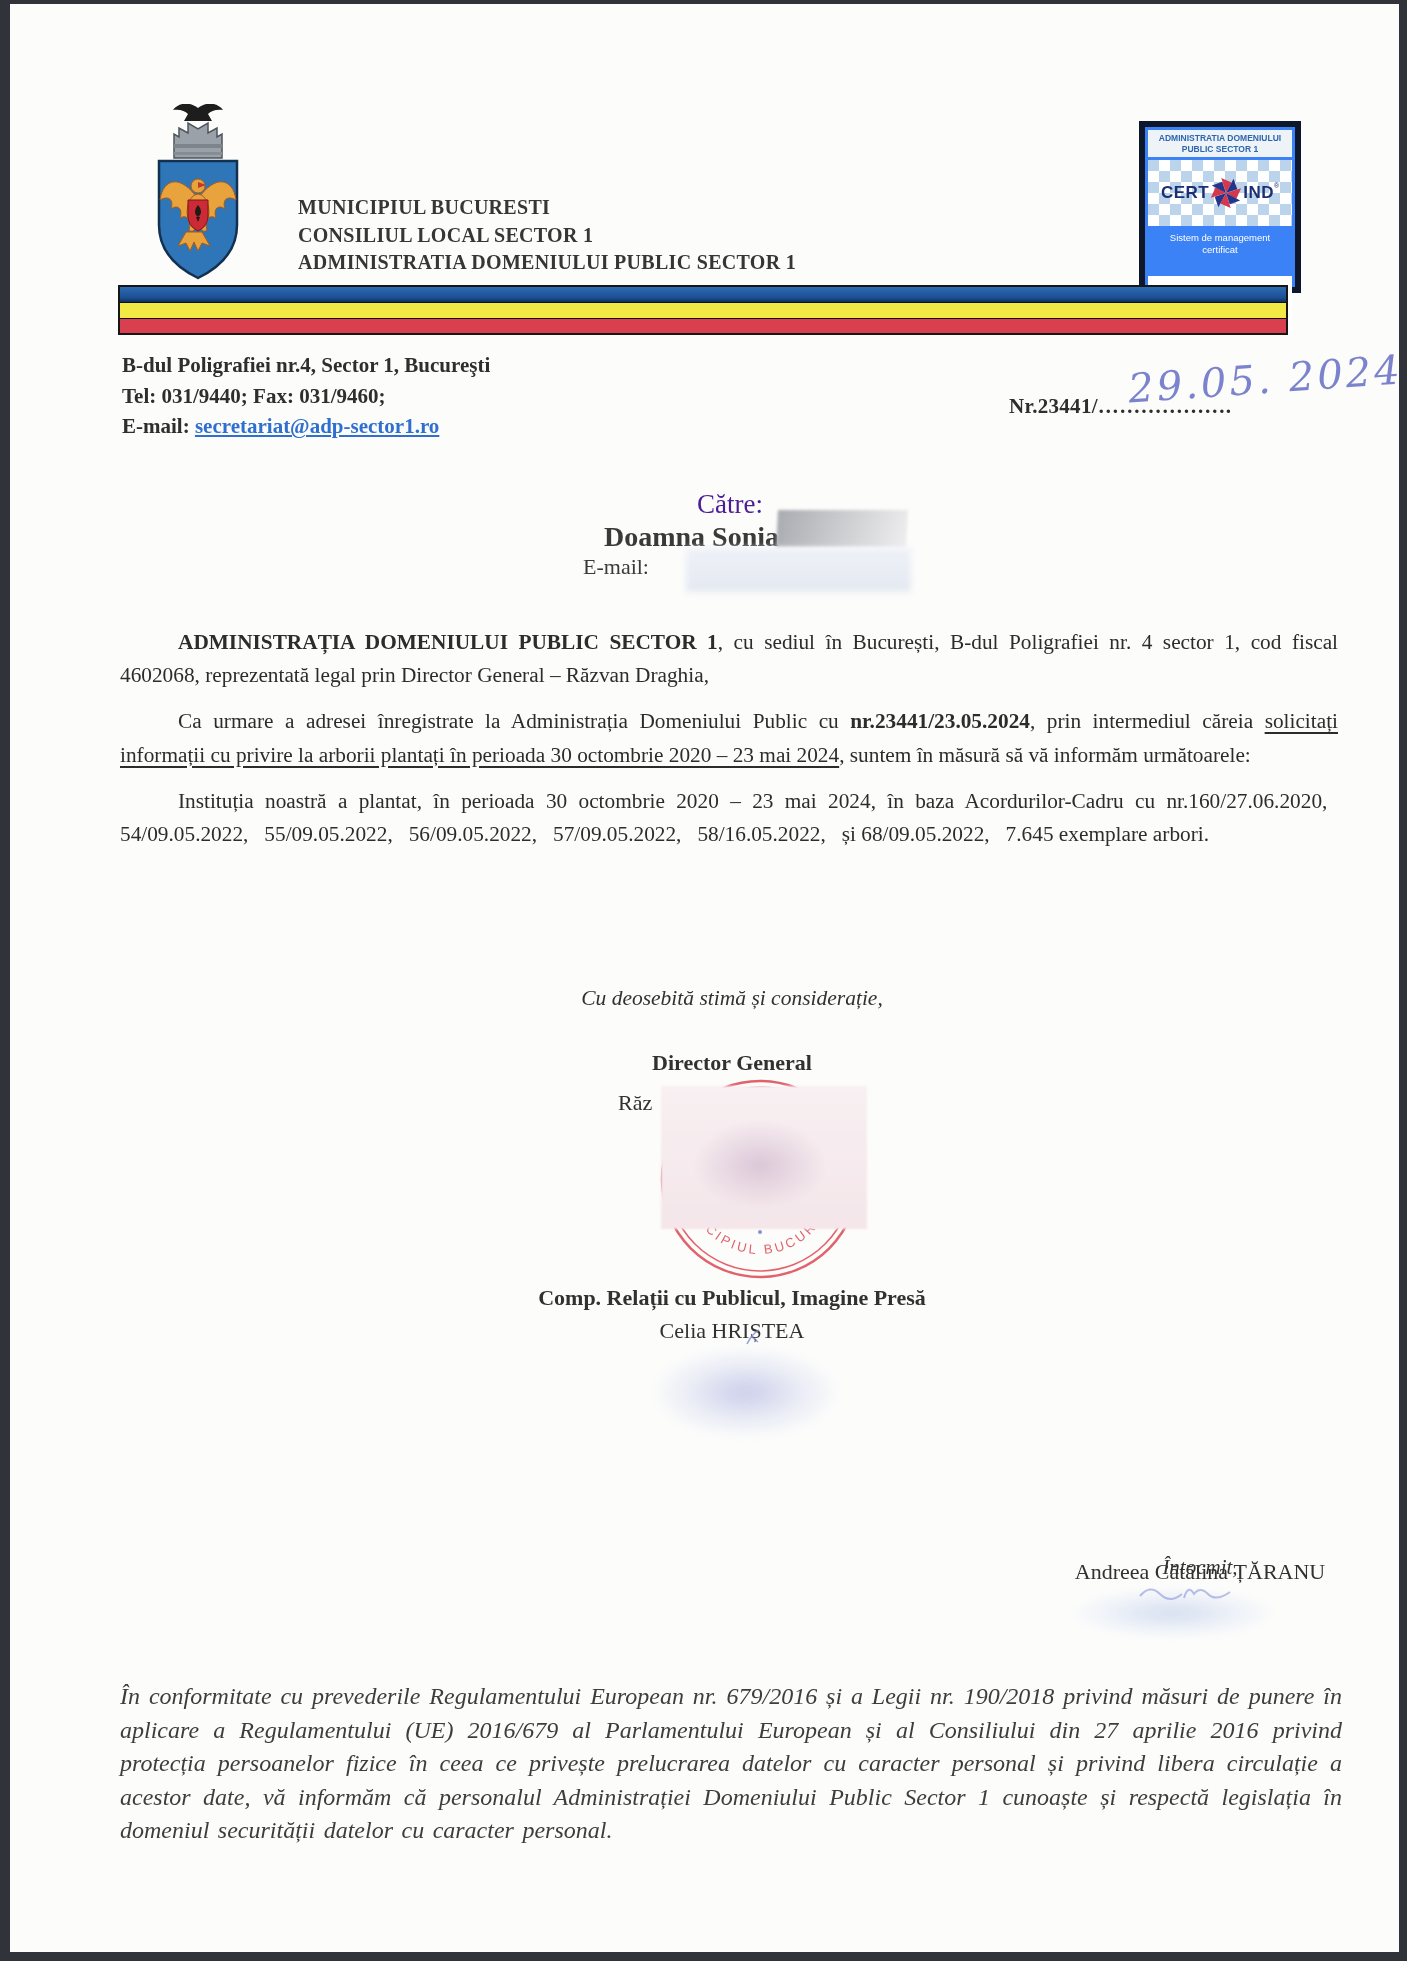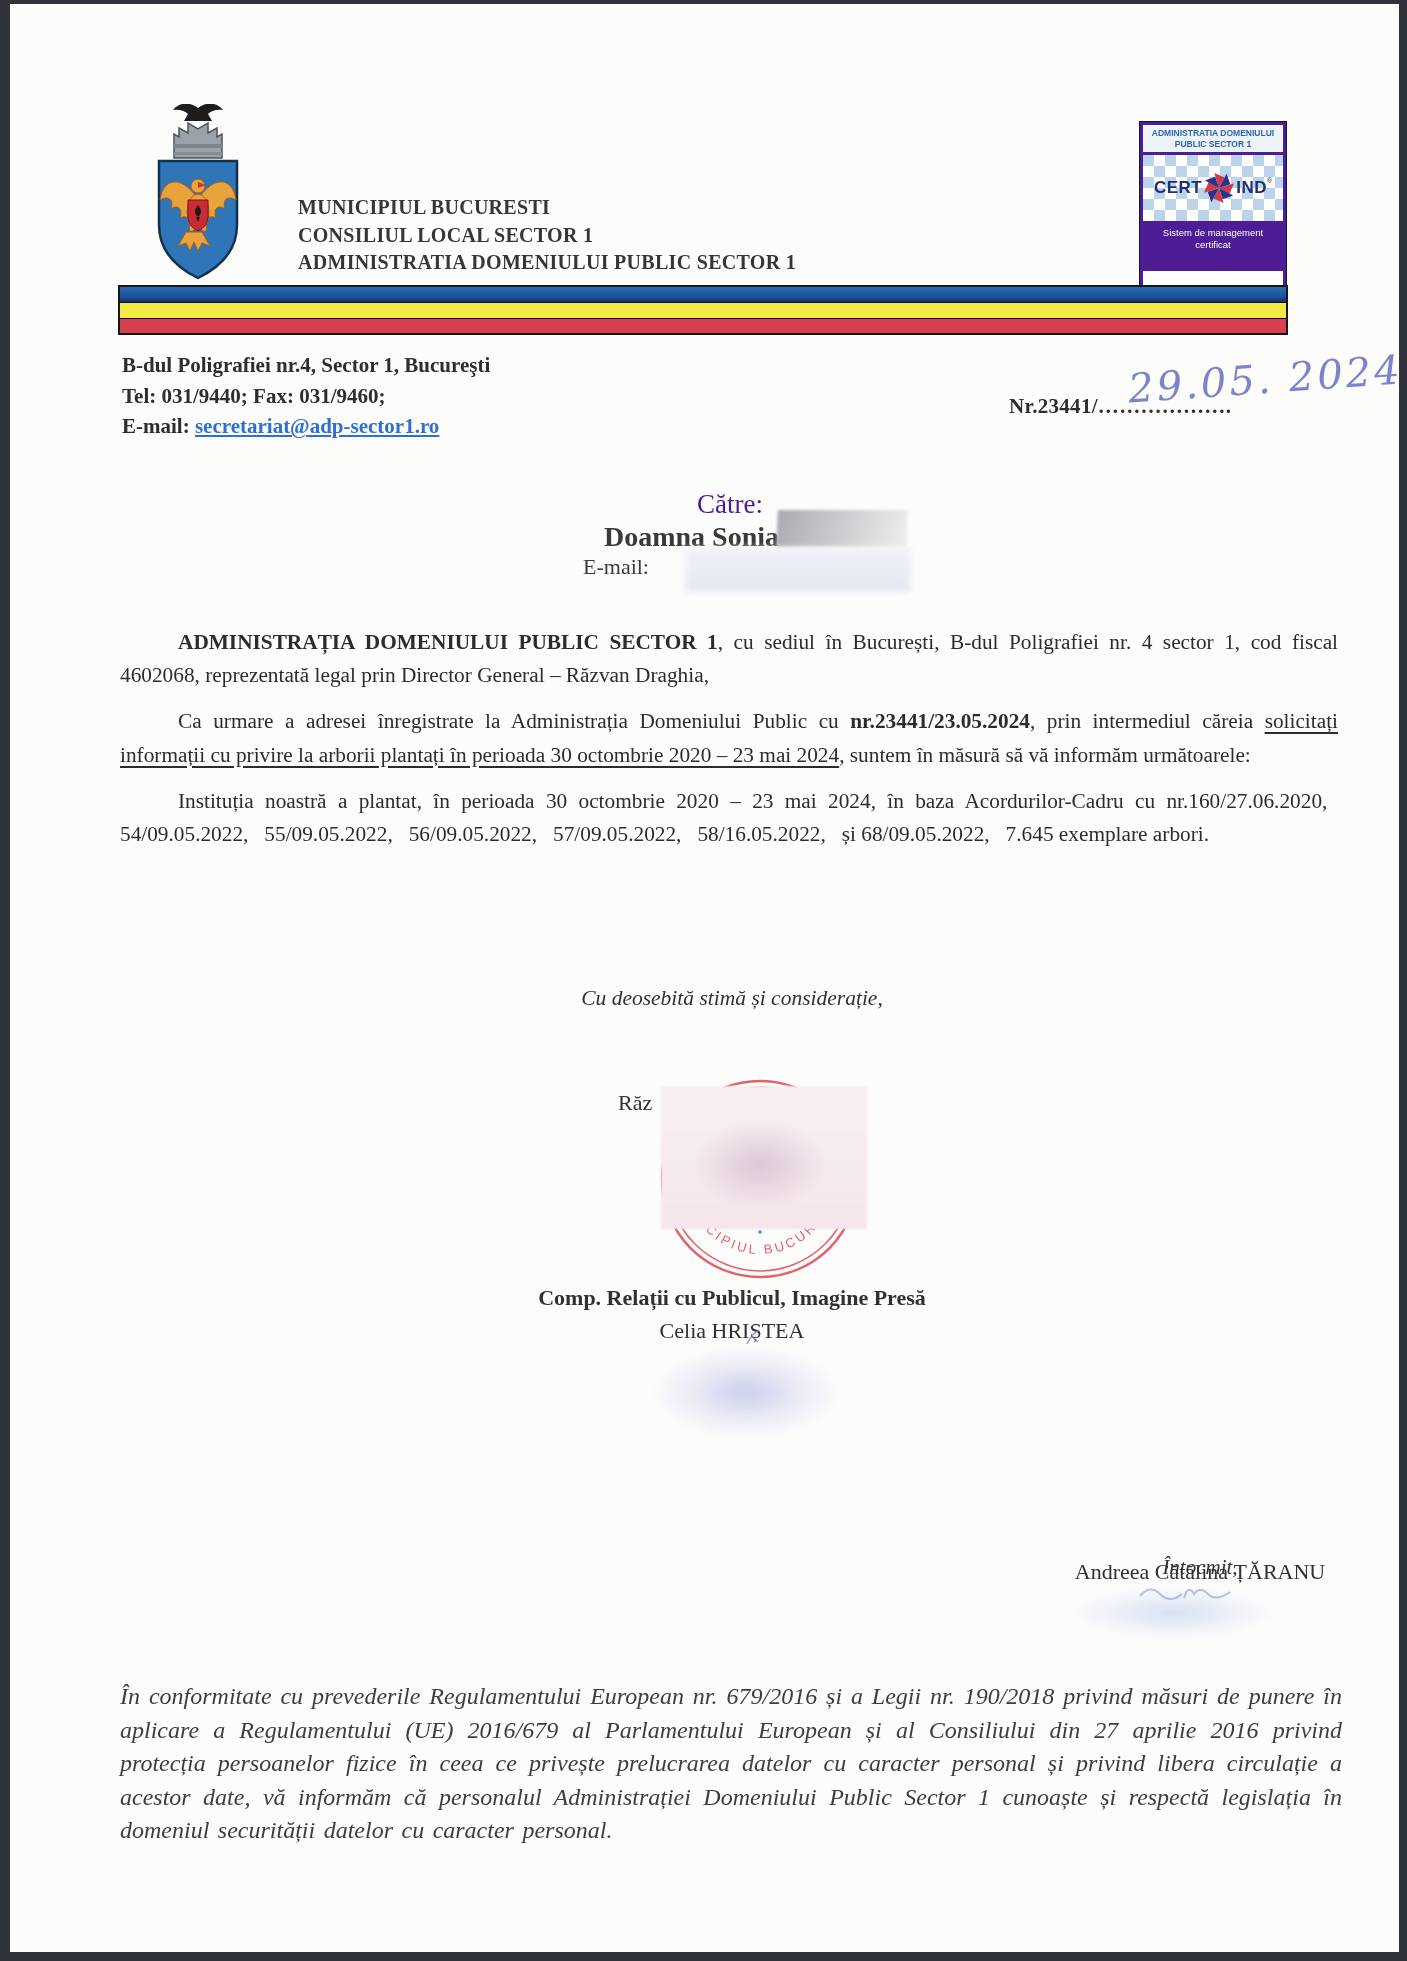--- a/index.html
+++ b/index.html
@@ -6,22 +6,22 @@
   .scan{position:relative;width:1407px;height:1961px;background:#30343a;overflow:hidden;
         font-family:"Liberation Serif","DejaVu Serif",serif;}
   .page{position:absolute;left:10px;top:4px;width:1389px;height:1948px;background:#fcfcfb;}
 
   
   .arms{position:absolute;left:133px;top:100px;}
   .org-block{position:absolute;left:288px;top:190px;font-weight:bold;font-size:20px;
              line-height:27.5px;color:#363636;letter-spacing:.3px;}
 
   
-  .badge{position:absolute;left:1129px;top:117px;width:148px;height:172px;background:#4c1d95;
-         border:1px solid #0f172a;box-sizing:border-box;font-family:"Liberation Sans","DejaVu Sans",sans-serif;}
+  .badge{position:absolute;left:1129px;top:117px;width:162px;height:172px;background:#3b82f6;
+         border:6px solid #0f172a;box-sizing:border-box;font-family:"Liberation Sans","DejaVu Sans",sans-serif;}
   .badge-top{margin:3px;background:#eef3f8;color:#2d66b0;font-size:8.5px;font-weight:bold;
              text-align:center;line-height:10.5px;padding:3px 0;}
   .badge-mid{margin:0 3px;height:66px;background:
       conic-gradient(from 90deg, rgba(120,170,215,.5) 25%, transparent 0 50%, rgba(120,170,215,.5) 0 75%, transparent 0) 0 0/22px 22px,#fff;
       display:flex;align-items:center;justify-content:center;gap:0;}
   .badge-brand{font-size:17px;font-weight:bold;color:#1c2f72;letter-spacing:.5px;}
   .badge-reg{font-size:7px;color:#1c2f72;vertical-align:top;position:relative;top:-8px;}
   .badge-sys{color:#fff;font-size:9.5px;text-align:center;line-height:12px;padding:6px 0 20px;}
   .badge-iso{margin:0 3px 3px;background:#fff;color:#2d66b0;font-size:13px;font-weight:bold;
              text-align:center;padding:20px 0;}
@@ -171,20 +171,21 @@
     <div class="to-email">E-mail:</div>
     <div class="blur-email"></div>
 
     <div class="body-block">
       <p><span class="sg-b">ADMINISTRAȚIA DOMENIULUI PUBLIC SECTOR 1</span><span class="sg-n">, cu sediul în București, B-dul Poligrafiei nr. 4 sector 1, cod fiscal 4602068, reprezentată legal prin Director General – Răzvan Draghia,</span></p>
       <p><span class="sg-n">Ca urmare a adresei înregistrate la Administrația Domeniului Public cu </span><span class="sg-b">nr.23441/23.05.2024</span><span class="sg-n">, prin intermediul căreia </span><span class="sg-u">solicitați informații cu privire la arborii plantați în perioada 30 octombrie 2020 – 23 mai 2024</span><span class="sg-n">, suntem în măsură să vă informăm următoarele:</span></p>
       <p><span class="sg-n">Instituția noastră a plantat, în perioada 30 octombrie 2020 – 23 mai 2024, în baza Acordurilor-Cadru cu nr.160/27.06.2020,  54/09.05.2022,  55/09.05.2022,  56/09.05.2022,  57/09.05.2022,  58/16.05.2022,  și 68/09.05.2022,  7.645 exemplare arbori.</span></p>
     </div>
 
     <div class="center-col salutation">Cu deosebită stimă și considerație,</div>
+    <div class="center-col director-title">Director General</div>
 
     <svg class="stamp" width="210" height="210" viewBox="0 0 210 210">
       <circle cx="105" cy="105" r="98" fill="none" stroke="#e05560" stroke-width="2.5"></circle>
       <circle cx="105" cy="105" r="92" fill="none" stroke="#e05560" stroke-width="1.5"></circle>
       <path id="stamp-arc" d="M 33 123 A 74 74 0 0 0 177 123" fill="none"></path>
       <text font-size="13" letter-spacing="3" fill="#e05560" font-family="Liberation Sans, DejaVu Sans, sans-serif">
         <textPath href="#stamp-arc" startOffset="50%" text-anchor="middle">MUNICIPIUL BUCUREȘTI</textPath>
       </text>
       <circle cx="105" cy="158" r="2" fill="#4959b6" opacity=".7"></circle>
     </svg>

